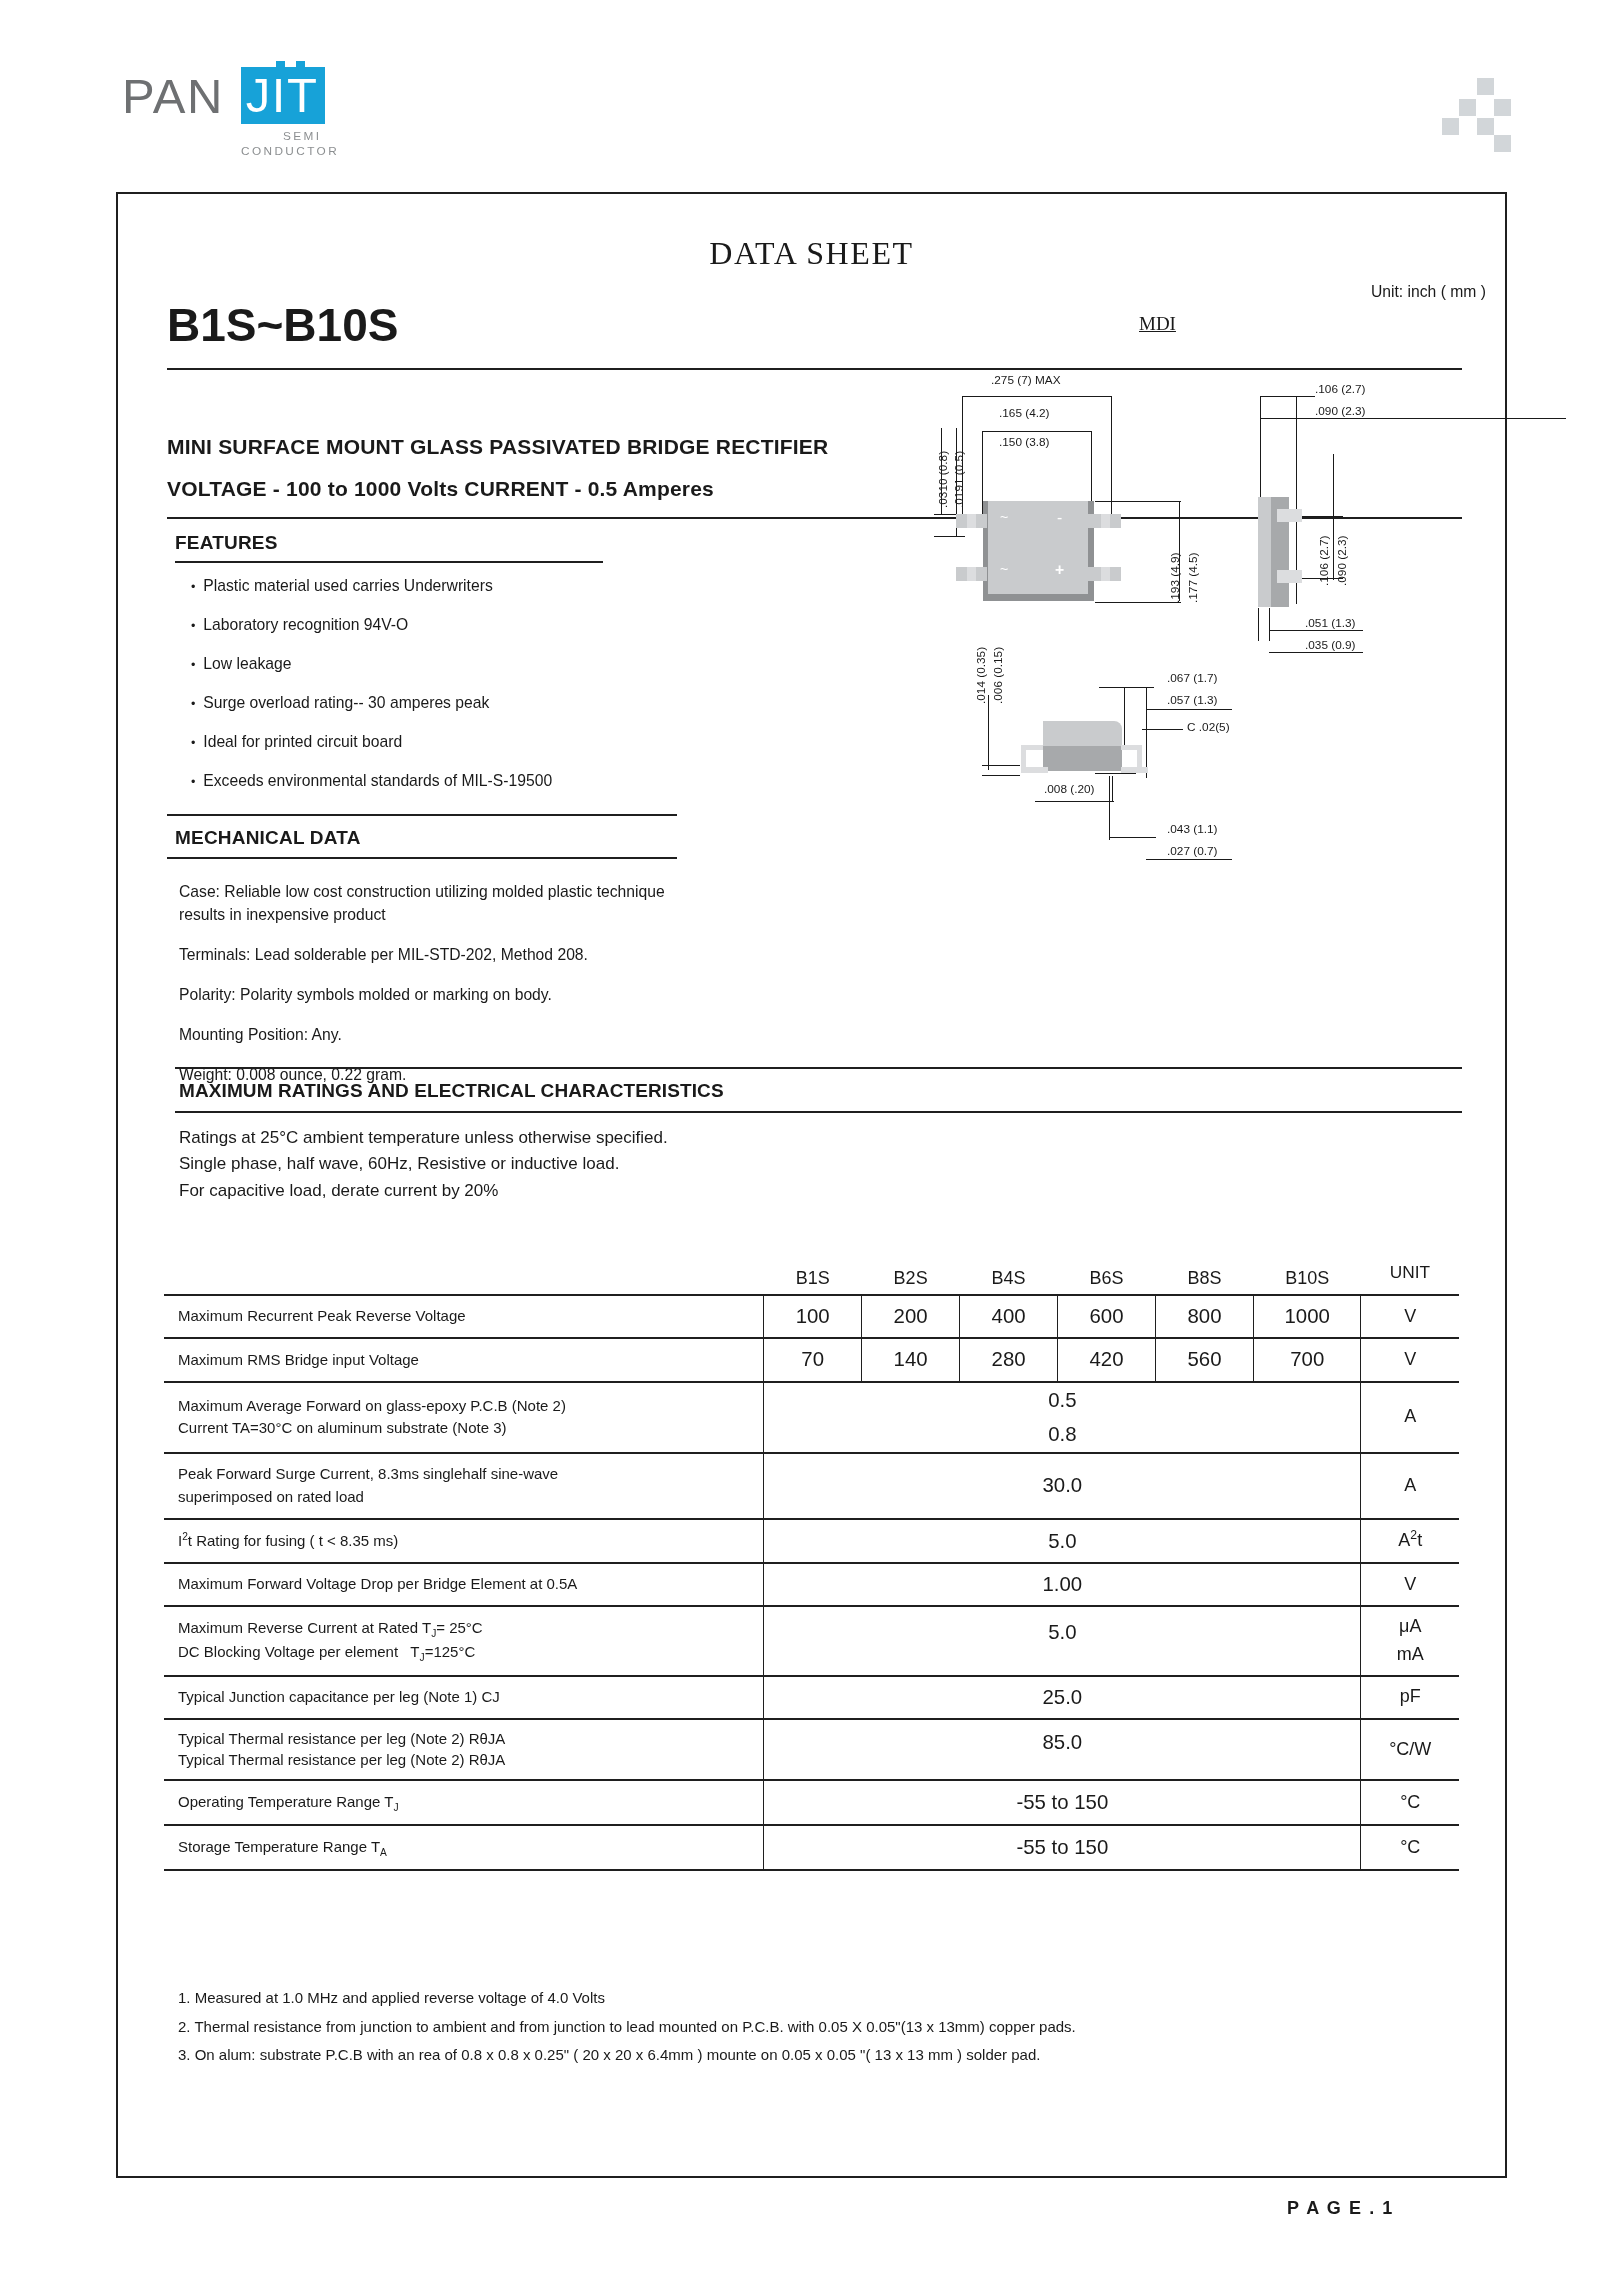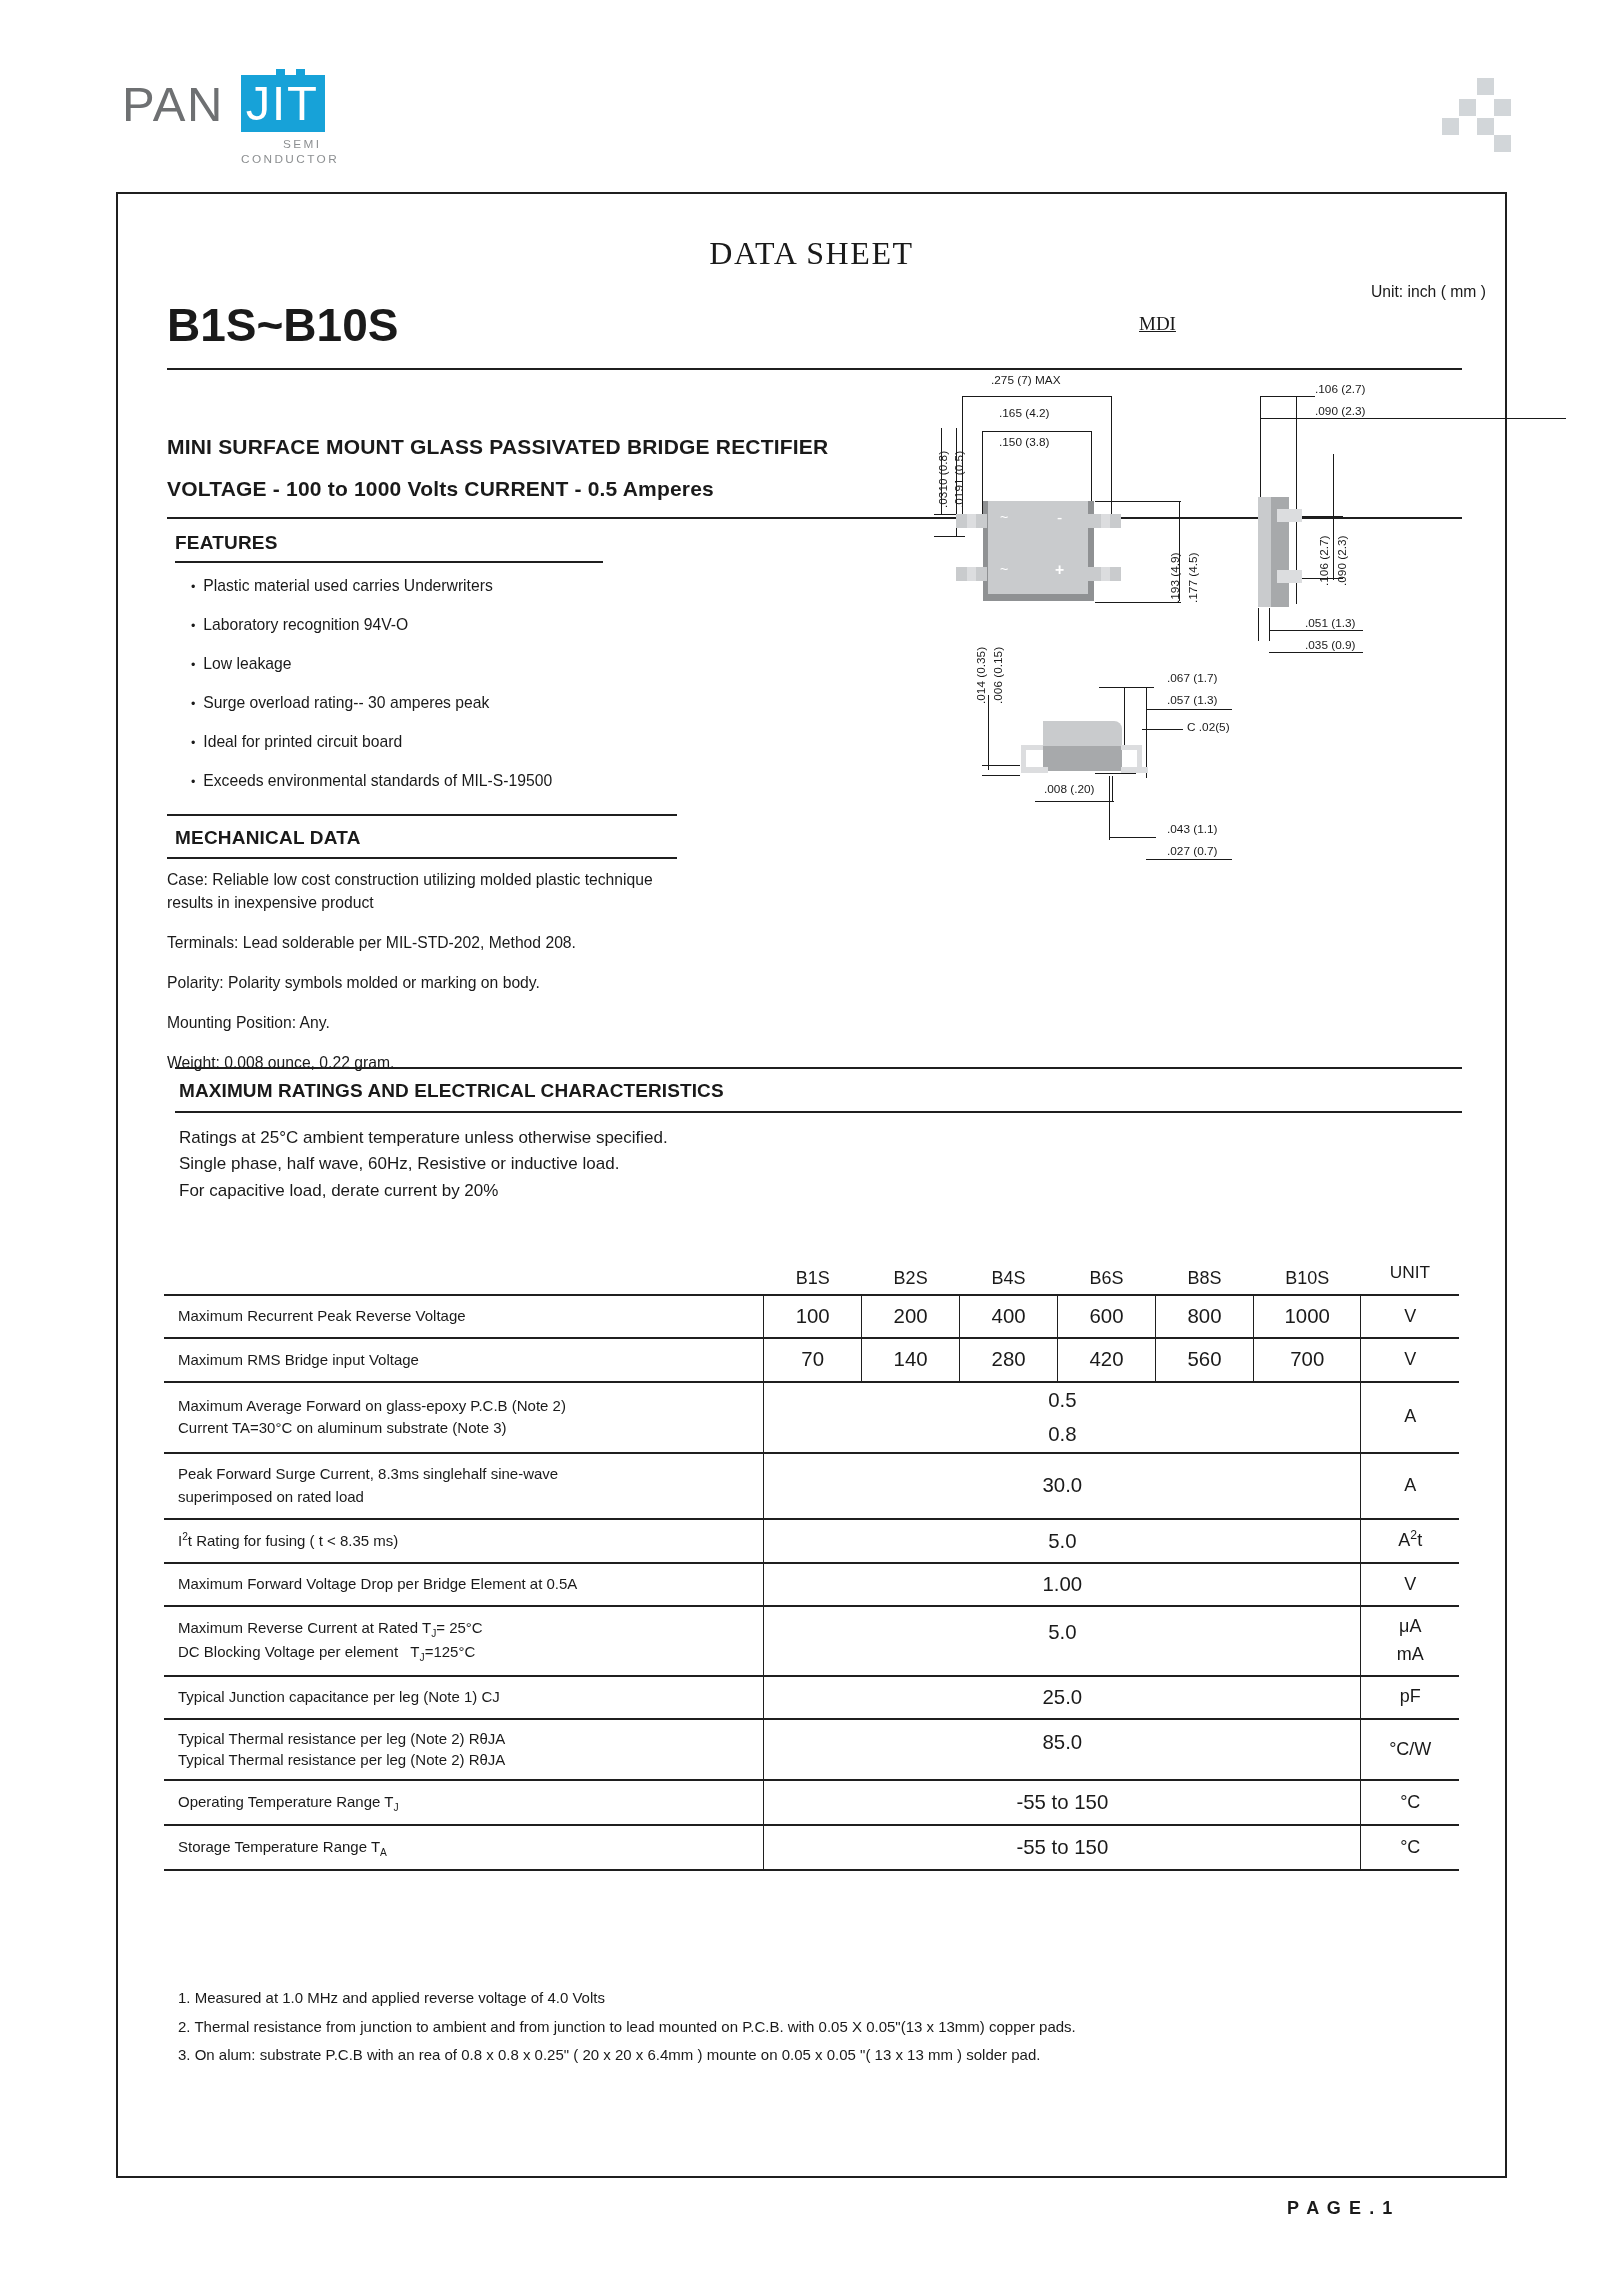--- a/index.html
+++ b/index.html
@@ -5,21 +5,21 @@
   html,body{margin:0;padding:0;}
   body{
     width:1622px;height:2295px;
     background:#ffffff;
     font-family:"Liberation Sans", sans-serif;
     color:#1a1a1a;
     position:relative;
     overflow:hidden;
   }
   
-  #logo{position:absolute;left:122px;top:80px;width:251px;height:82px;}
+  #logo{position:absolute;left:122px;top:72px;width:251px;height:82px;}
   #logo .pan{
     position:absolute;left:0;top:0;
     font-size:49px;letter-spacing:1.6px;color:#6e7072;
     font-family:"Liberation Sans", sans-serif;font-weight:400;
     line-height:49px;
   }
   #logo .jit{
     position:absolute;left:119px;top:-4.7px;
     background:#17a2d8;color:#ffffff;
     font-size:49px;line-height:53px;letter-spacing:1.6px;
@@ -55,21 +55,21 @@
   .subtitle1{position:absolute;left:49px;top:241px;font-size:21px;font-weight:bold;letter-spacing:0.2px;}
   .subtitle2{position:absolute;left:49px;top:283px;font-size:21px;font-weight:bold;letter-spacing:0.2px;}
 
   
   .sec-head{position:absolute;font-size:19px;font-weight:bold;letter-spacing:0.2px;}
   .feat-list{position:absolute;left:73px;top:383px;width:440px;}
   .feat-list li{list-style:none;font-size:15.7px;margin:0 0 21px 0;white-space:nowrap;}
   .feat-list li::before{content:"\2022";margin-right:7.9px;font-size:12.6px;}
   .feat-list{padding:0;margin:0;}
 
-  .mech-list{position:absolute;left:49px;top:675px;width:502px;margin:0;padding:0;}
+  .mech-list{position:absolute;left:49px;top:675px;width:502px;margin:12px;padding:0;}
   .mech-list p{margin:0 0 17.3px 0;font-size:15.7px;line-height:1.45;}
 
   
   #drawing{position:absolute;left:785px;top:86px;width:597px;height:518px;}
   #drawing .dim{position:absolute;font-size:11.8px;font-family:"Liberation Sans",sans-serif;color:#1a1a1a;white-space:nowrap;}
   #drawing .vdim{position:absolute;font-size:11.8px;white-space:nowrap;transform:rotate(-90deg);transform-origin:left top;}
   #drawing .ln{position:absolute;background:#1a1a1a;}
   #drawing .hline{height:0.8px;}
   #drawing .vline{width:0.8px;}
   .unitlabel{position:absolute;right:14px;top:3.1px;font-size:15.7px;}

